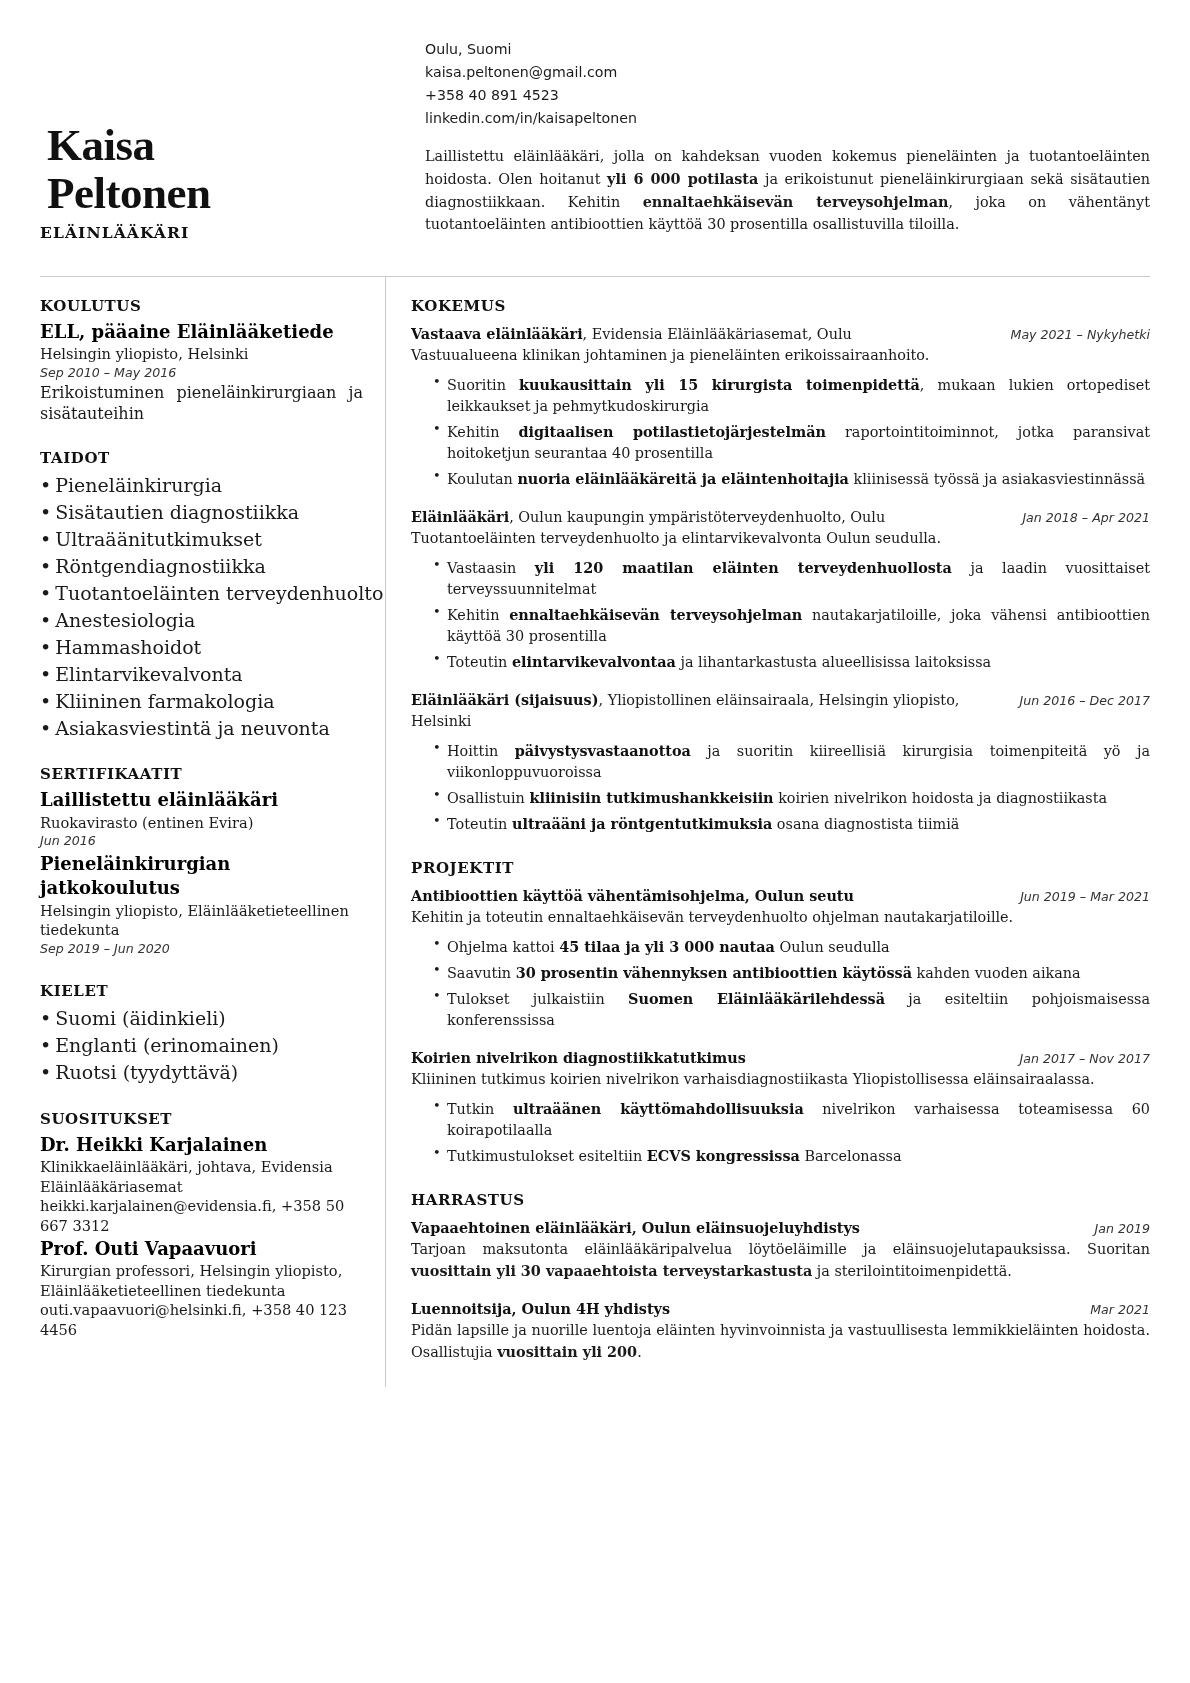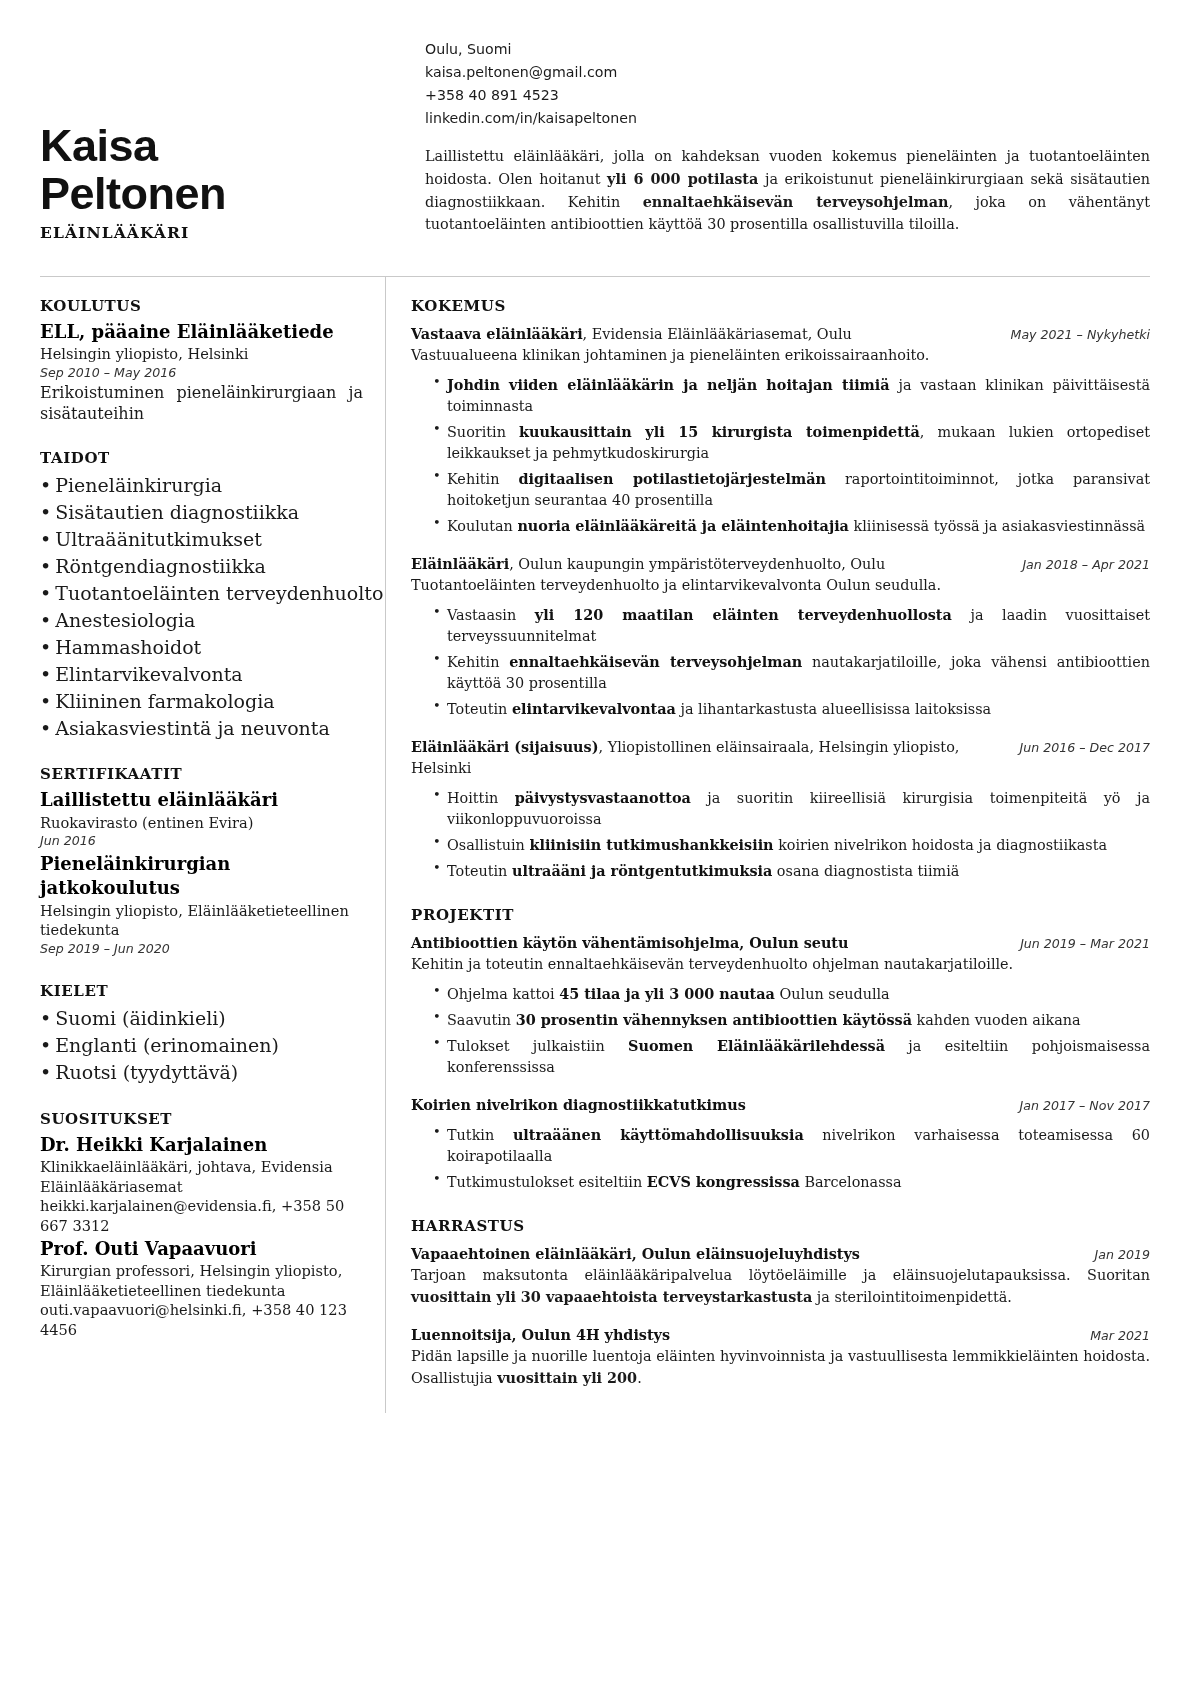--- a/index.html
+++ b/index.html
@@ -25,26 +25,27 @@
     display: flex;
     align-items: flex-start;
     min-height: 228px;
   }
   .header-left {
     width: 360px;
     padding-top: 86px;
     flex: 0 0 360px;
   }
   .name {
-    font-family: Liberation Sans, sans-serif;
+    font-family: Liberation Serif, serif;
     font-weight: bold;
     font-size: 45px;
     line-height: 1.06;
     letter-spacing: -0.5px;
     color: #111111;
+    margin-left: 7px;
   }
   .job-title {
     font-family: "DejaVu Serif", serif;
     font-weight: bold;
     font-size: 15.5px;
     letter-spacing: 1.1px;
     margin-top: 6px;
     color: #111111;
   }
   .header-right {
@@ -301,21 +302,20 @@
       <div class="sec">
         <div class="sec-title main-sec">KOKEMUS</div>
         <div>
             <div class="entry">
               <div class="entry-head">
                 <div class="entry-title"><b>Vastaava eläinlääkäri</b>, Evidensia Eläinlääkäriasemat, Oulu</div>
                 <div class="entry-date">May 2021 – Nykyhetki</div>
               </div>
               <div class="entry-sub">Vastuualueena klinikan johtaminen ja pieneläinten erikoissairaanhoito.</div>
               <ul class="blist">
-                <li><b>Johdin viiden eläinlääkärin ja neljän hoitajan tiimiä</b> ja vastaan klinikan päivittäisestä toiminnasta</li>
                 <li>Suoritin <b>kuukausittain yli 15 kirurgista toimenpidettä</b>, mukaan lukien ortopediset leikkaukset ja pehmytkudoskirurgia</li>
                 <li>Kehitin <b>digitaalisen potilastietojärjestelmän</b> raportointitoiminnot, jotka paransivat hoitoketjun seurantaa 40 prosentilla</li>
                 <li>Koulutan <b>nuoria eläinlääkäreitä ja eläintenhoitajia</b> kliinisessä työssä ja asiakasviestinnässä</li>
               </ul>
             </div>
             <div class="entry">
               <div class="entry-head">
                 <div class="entry-title"><b>Eläinlääkäri</b>, Oulun kaupungin ympäristöterveydenhuolto, Oulu</div>
                 <div class="entry-date">Jan 2018 – Apr 2021</div>
               </div>
@@ -338,35 +338,36 @@
               </ul>
             </div>
           </div>
       </div>
 
       <div class="sec">
         <div class="sec-title main-sec">PROJEKTIT</div>
         <div>
             <div class="entry">
               <div class="entry-head">
-                <div class="entry-title"><b>Antibioottien käytön vähentämisohjelma, Oulun seutu</b></div>
+                <div class="entry-title"><b>Antibioottien käyttöä vähentämisohjelma, Oulun seutu</b></div>
                 <div class="entry-date">Jun 2019 – Mar 2021</div>
               </div>
               <div class="entry-sub">Kehitin ja toteutin ennaltaehkäisevän terveydenhuolto ohjelman nautakarjatiloille.</div>
               <ul class="blist">
                 <li>Ohjelma kattoi <b>45 tilaa ja yli 3 000 nautaa</b> Oulun seudulla</li>
                 <li>Saavutin <b>30 prosentin vähennyksen antibioottien käytössä</b> kahden vuoden aikana</li>
                 <li>Tulokset julkaistiin <b>Suomen Eläinlääkärilehdessä</b> ja esiteltiin pohjoismaisessa konferenssissa</li>
               </ul>
             </div>
             <div class="entry">
               <div class="entry-head">
                 <div class="entry-title"><b>Koirien nivelrikon diagnostiikkatutkimus</b></div>
                 <div class="entry-date">Jan 2017 – Nov 2017</div>
               </div>
+              <div class="entry-sub">Kliininen tutkimus koirien nivelrikon varhaisdiagnostiikasta Yliopistollisessa eläinsairaalassa.</div>
               <ul class="blist">
                 <li>Tutkin <b>ultraäänen käyttömahdollisuuksia</b> nivelrikon varhaisessa toteamisessa 60 koirapotilaalla</li>
                 <li>Tutkimustulokset esiteltiin <b>ECVS kongressissa</b> Barcelonassa</li>
               </ul>
             </div>
           </div>
       </div>
 
       <div class="sec">
         <div class="sec-title main-sec">HARRASTUS</div>

